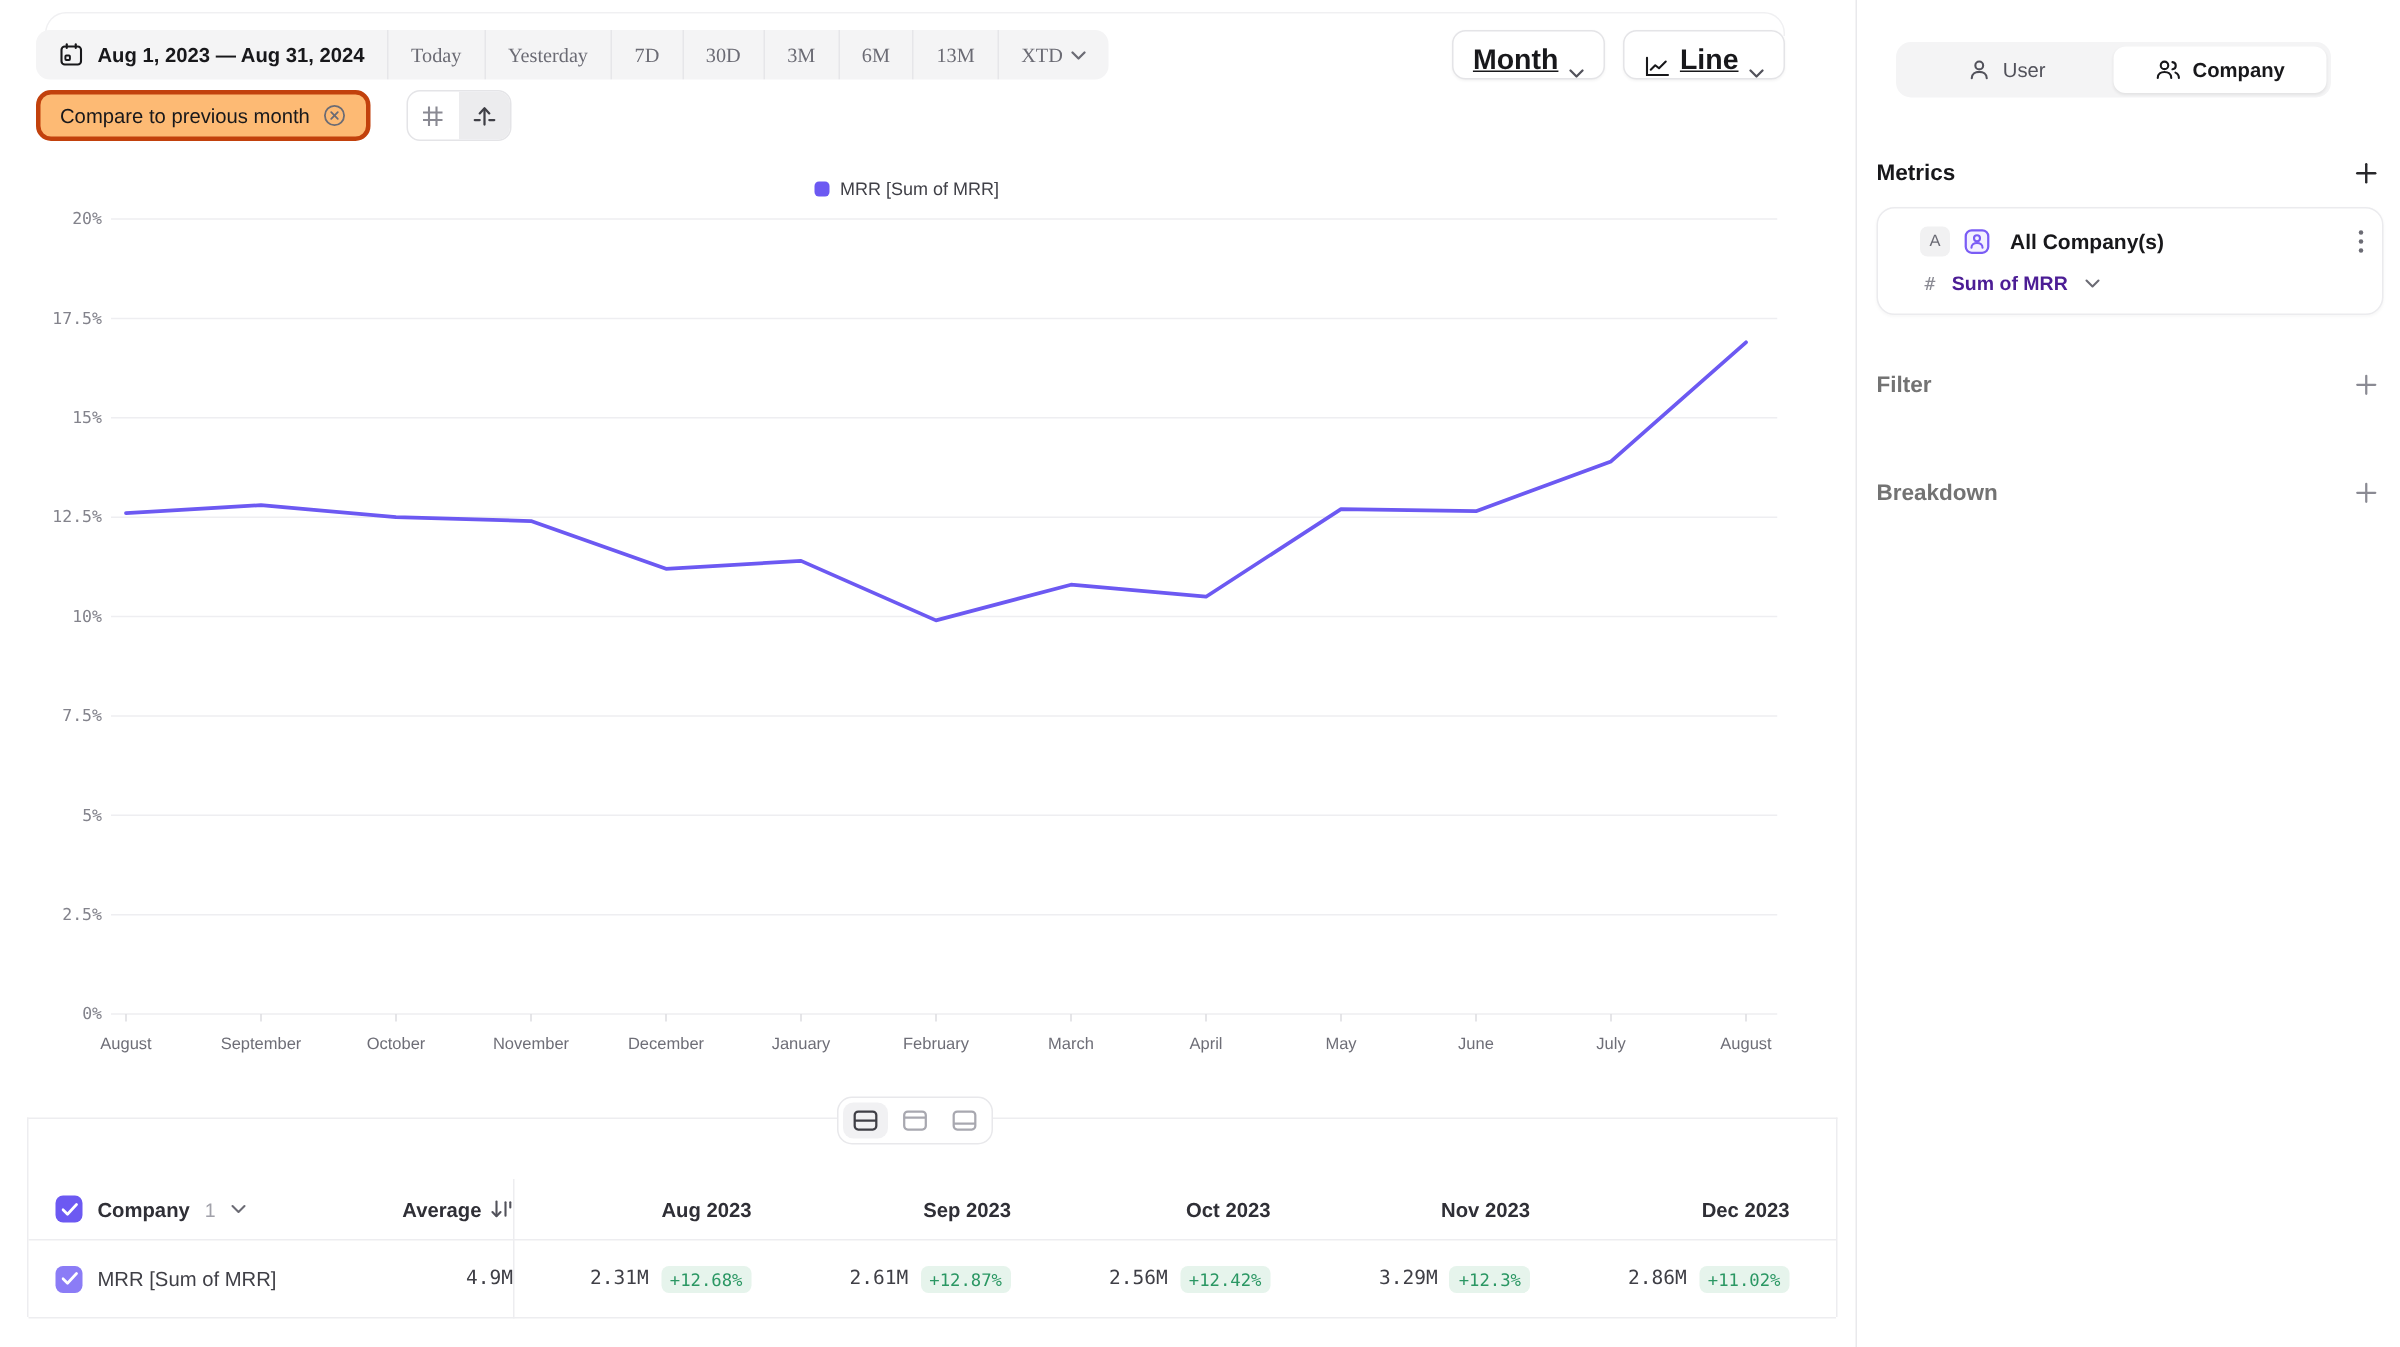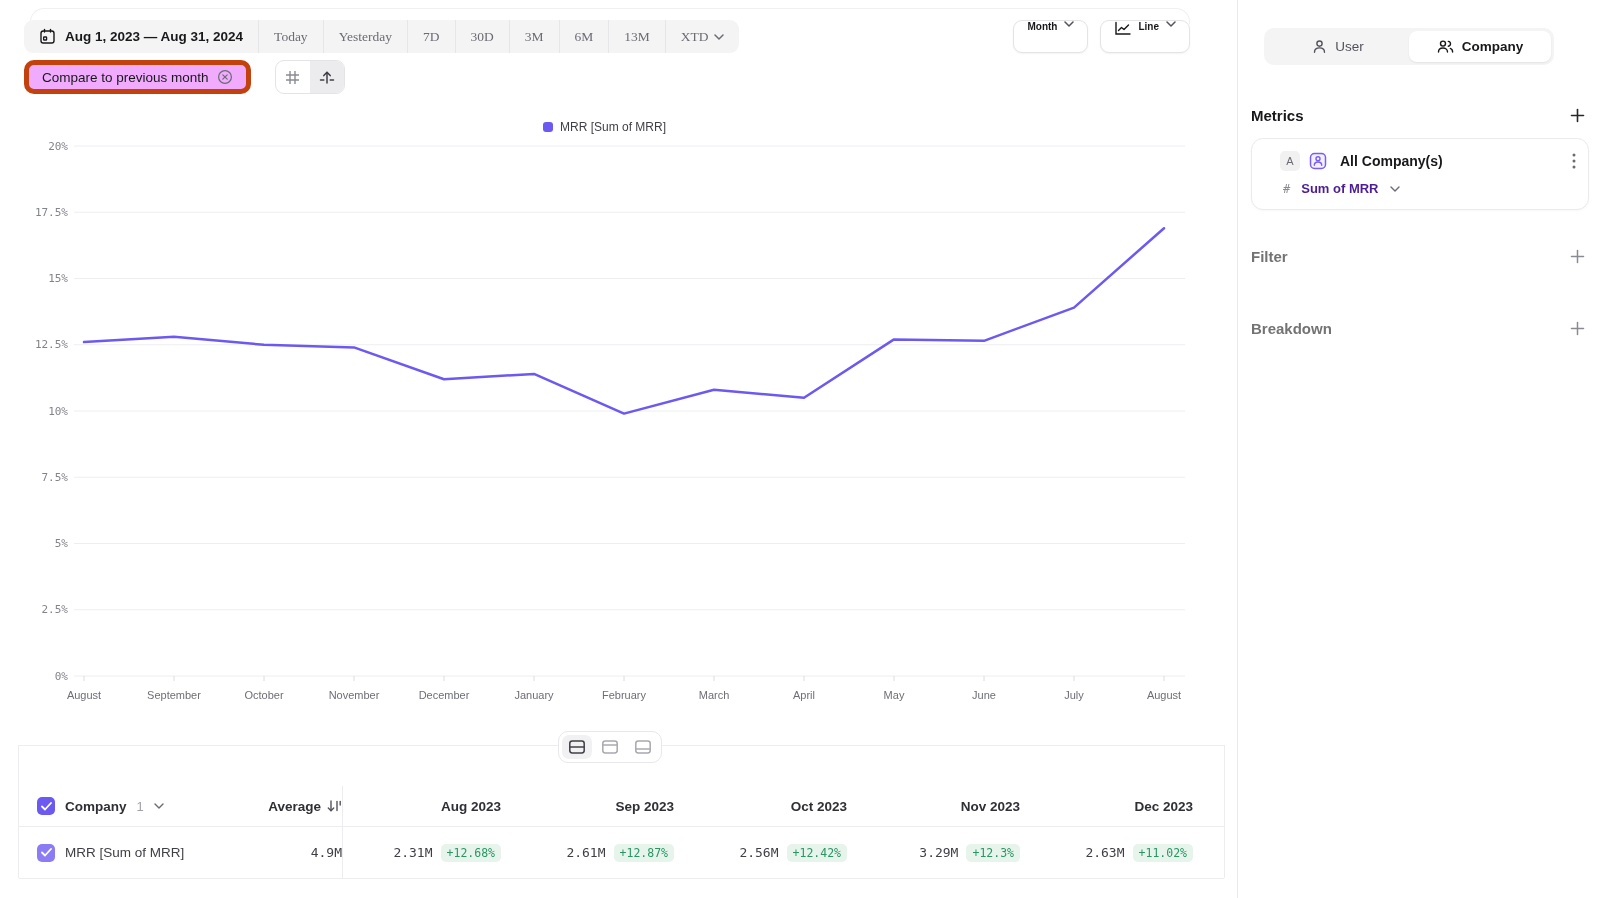--- a/index.html
+++ b/index.html
@@ -17,27 +17,27 @@
   
   .toolbar-row1 { position:absolute; left:24px; top:20px; right:47px;
     display:flex; justify-content:space-between; align-items:flex-start; }
   .range-group { display:flex; align-items:stretch; background:#f4f4f5;
     border-radius:9px; height:33px; overflow:hidden; }
   .range-date { display:flex; align-items:center; gap:9px; padding:0 15px;
     font-size:13.5px; font-weight:700; color:#18181b; cursor:pointer; }
   .preset { display:flex; align-items:center; gap:5px; padding:0 15px;
     font-size:13.5px; color:#6b6b74; border-left:1px solid #e6e6e9; cursor:pointer;font-family:Liberation Serif, serif; }
   .chart-controls { display:flex; gap:12px; }
-  .dd-btn { display:flex; align-items:flex-start; gap:7px; height:33px; padding:0 13px;
+  .dd-btn { display:flex; align-items:flex-end; gap:7px; height:33px; padding:0 13px;
     background:#fff; border:1px solid #e4e4e7; border-radius:9px;
-    box-shadow:0 1px 2px rgba(0,0,0,.05); font-size:10px; font-weight:700;
-    color:#18181b; cursor:pointer; }
+    box-shadow:0 1px 2px rgba(0,0,0,.05); font-size:19px; font-weight:700;
+    color:#18181b; cursor:pointer;text-decoration:underline; }
   .toolbar-row2 { position:absolute; left:24px; top:60px; display:flex; gap:24px; }
   .chip { display:flex; align-items:center; gap:8px; height:34px; padding:0 13px;
-    background:#f0abfc; border:5px solid #c2410c; border-radius:10px;
+    background:#fdba74; border:3px solid #c2410c; border-radius:10px;
     font-size:13.5px; color:#18181b; cursor:pointer; }
   .mini-toggle { display:flex; align-items:center; height:34px; border:1px solid #e4e4e7;
     border-radius:9px; overflow:hidden; background:#fff; }
   .mini-toggle .seg { width:34px; height:100%; display:flex; align-items:center;
     justify-content:center; cursor:pointer; }
   .mini-toggle .seg.on { background:#ececee; }
 
   
   .legend { position:absolute; left:24px; top:118px; width:1161px; text-align:center; }
   .legend-inner { display:inline-flex; align-items:center; gap:7px;
@@ -369,21 +369,21 @@
       </div>
       <div class="cell-month">
         <span class="val">2.56M</span>
         <span class="badge">+12.42%</span>
       </div>
       <div class="cell-month">
         <span class="val">3.29M</span>
         <span class="badge">+12.3%</span>
       </div>
       <div class="cell-month">
-        <span class="val">2.63M</span>
+        <span class="val">2.86M</span>
         <span class="badge">+11.02%</span>
       </div>
     </div>
   </div>
 </div>
 
 <div class="sidebar">
 
   <div class="segmented">
     <div class="tab">

